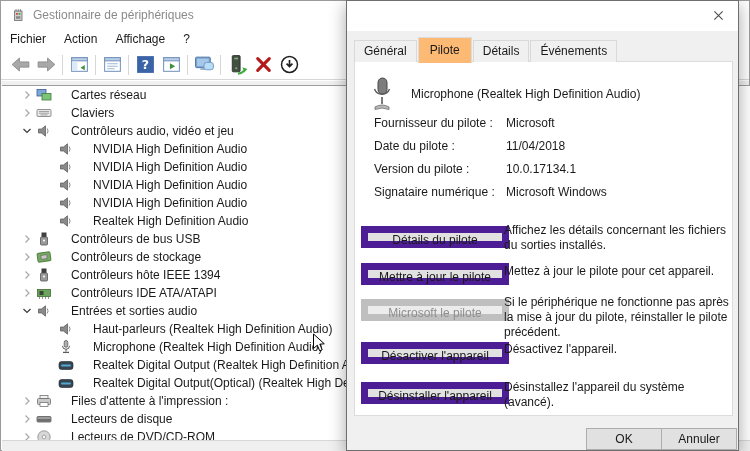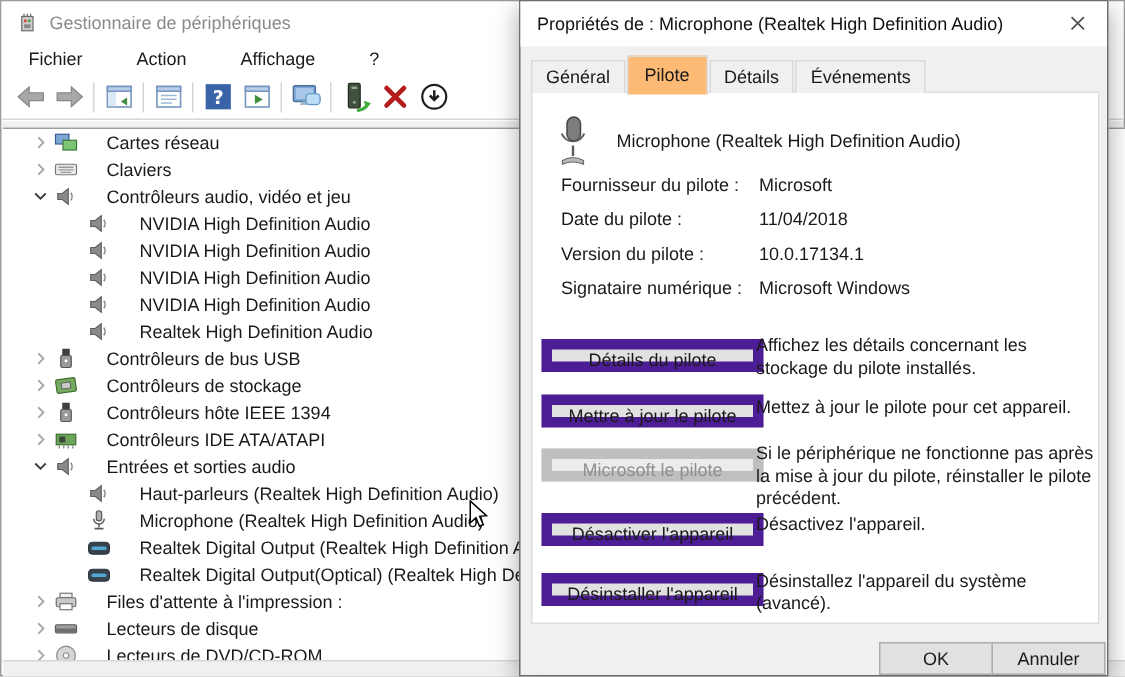--- a/index.html
+++ b/index.html
@@ -8,21 +8,21 @@
 
   
   .main-window { position:absolute; left:0; top:0; width:750px; height:451px;
     background:#fff; border:1px solid #9b9b9b; }
   .titlebar { position:absolute; left:0; top:0; width:100%; height:27px;
     display:flex; align-items:center; padding-left:9px; background:#fff; }
   .titlebar .wicon { width:16px; height:16px; margin-right:7px; }
   .titlebar .wtitle { color:#8a8a8a; }
   .menubar { position:absolute; left:0; top:27px; width:100%; height:22px;
     display:flex; align-items:center; background:#fff; }
-  .menu-item { padding:0 18px; height:100%; line-height:22px; color:#1a1a1a; }
+  .menu-item { padding:0 9px; height:100%; line-height:22px; color:#1a1a1a; }
   .toolbar { position:absolute; left:0; top:49px; width:100%; height:30px;
     display:flex; align-items:center; padding-left:6px; background:#fff;
     border-bottom:1px solid #d7d7d7; }
   .tbtn { width:26px; height:24px; display:flex; align-items:center; justify-content:center; }
   .tsep { width:1px; height:20px; background:#d6d6d6; margin:0 3px; }
   .gap-strip { position:absolute; left:0; top:80px; width:100%; height:4px; background:#f0f0f0; }
   .tree-panel { position:absolute; left:1px; top:84px; width:748px; height:355px;
     background:#fff; border-top:1px solid #9d9d9d; overflow:hidden; }
   .status-strip { position:absolute; left:1px; top:439px; width:748px; height:11px;
     background:#f0f0f0; border-top:1px solid #d7d7d7; }
@@ -383,21 +383,20 @@
           </svg></span>
       <span class="tlabel">Lecteurs de DVD/CD-ROM</span>
     </div>
 
   </div>
   <div class="status-strip"></div>
 </div>
 
 <div class="dialog">
   <div class="dlg-titlebar">
-    <span class="dlg-title">Propriétés de : Microphone (Realtek High Definition Audio)</span>
     <span class="dlg-close">
       <svg viewBox="0 0 12 12" width="11" height="11">
           <path d="M1.5 1.5 L10.5 10.5 M10.5 1.5 L1.5 10.5" stroke="#4d4d4d" stroke-width="1.2"></path>
         </svg>
     </span>
   </div>
 
   <div class="tabs">
     <div class="tab">Général</div>
     <div class="tab active">Pilote</div>
@@ -419,21 +418,21 @@
   <span class="field-label" style="top:115px">Fournisseur du pilote :</span>
   <span class="field-value" style="top:115px">Microsoft</span>
   <span class="field-label" style="top:138px">Date du pilote :</span>
   <span class="field-value" style="top:138px">11/04/2018</span>
   <span class="field-label" style="top:161px">Version du pilote :</span>
   <span class="field-value" style="top:161px">10.0.17134.1</span>
   <span class="field-label" style="top:184px">Signataire numérique :</span>
   <span class="field-value" style="top:184px">Microsoft Windows</span>
 
   <button class="drv-btn" style="top:225px">Détails du pilote</button>
-  <div class="drv-desc" style="top:222px">Affichez les détails concernant les stockage du pilote installés.</div>
+  <div class="drv-desc" style="top:222px">Affichez les détails concernant les fichiers du sorties installés.</div>
 
   <button class="drv-btn" style="top:262px">Mettre à jour le pilote</button>
   <div class="drv-desc" style="top:263px">Mettez à jour le pilote pour cet appareil.</div>
 
   <button class="drv-btn disabled" style="top:298px">Microsoft le pilote</button>
   <div class="drv-desc" style="top:294px">Si le périphérique ne fonctionne pas après la mise à jour du pilote, réinstaller le pilote précédent.</div>
 
   <button class="drv-btn" style="top:341px">Désactiver l'appareil</button>
   <div class="drv-desc" style="top:341px">Désactivez l'appareil.</div>
 

